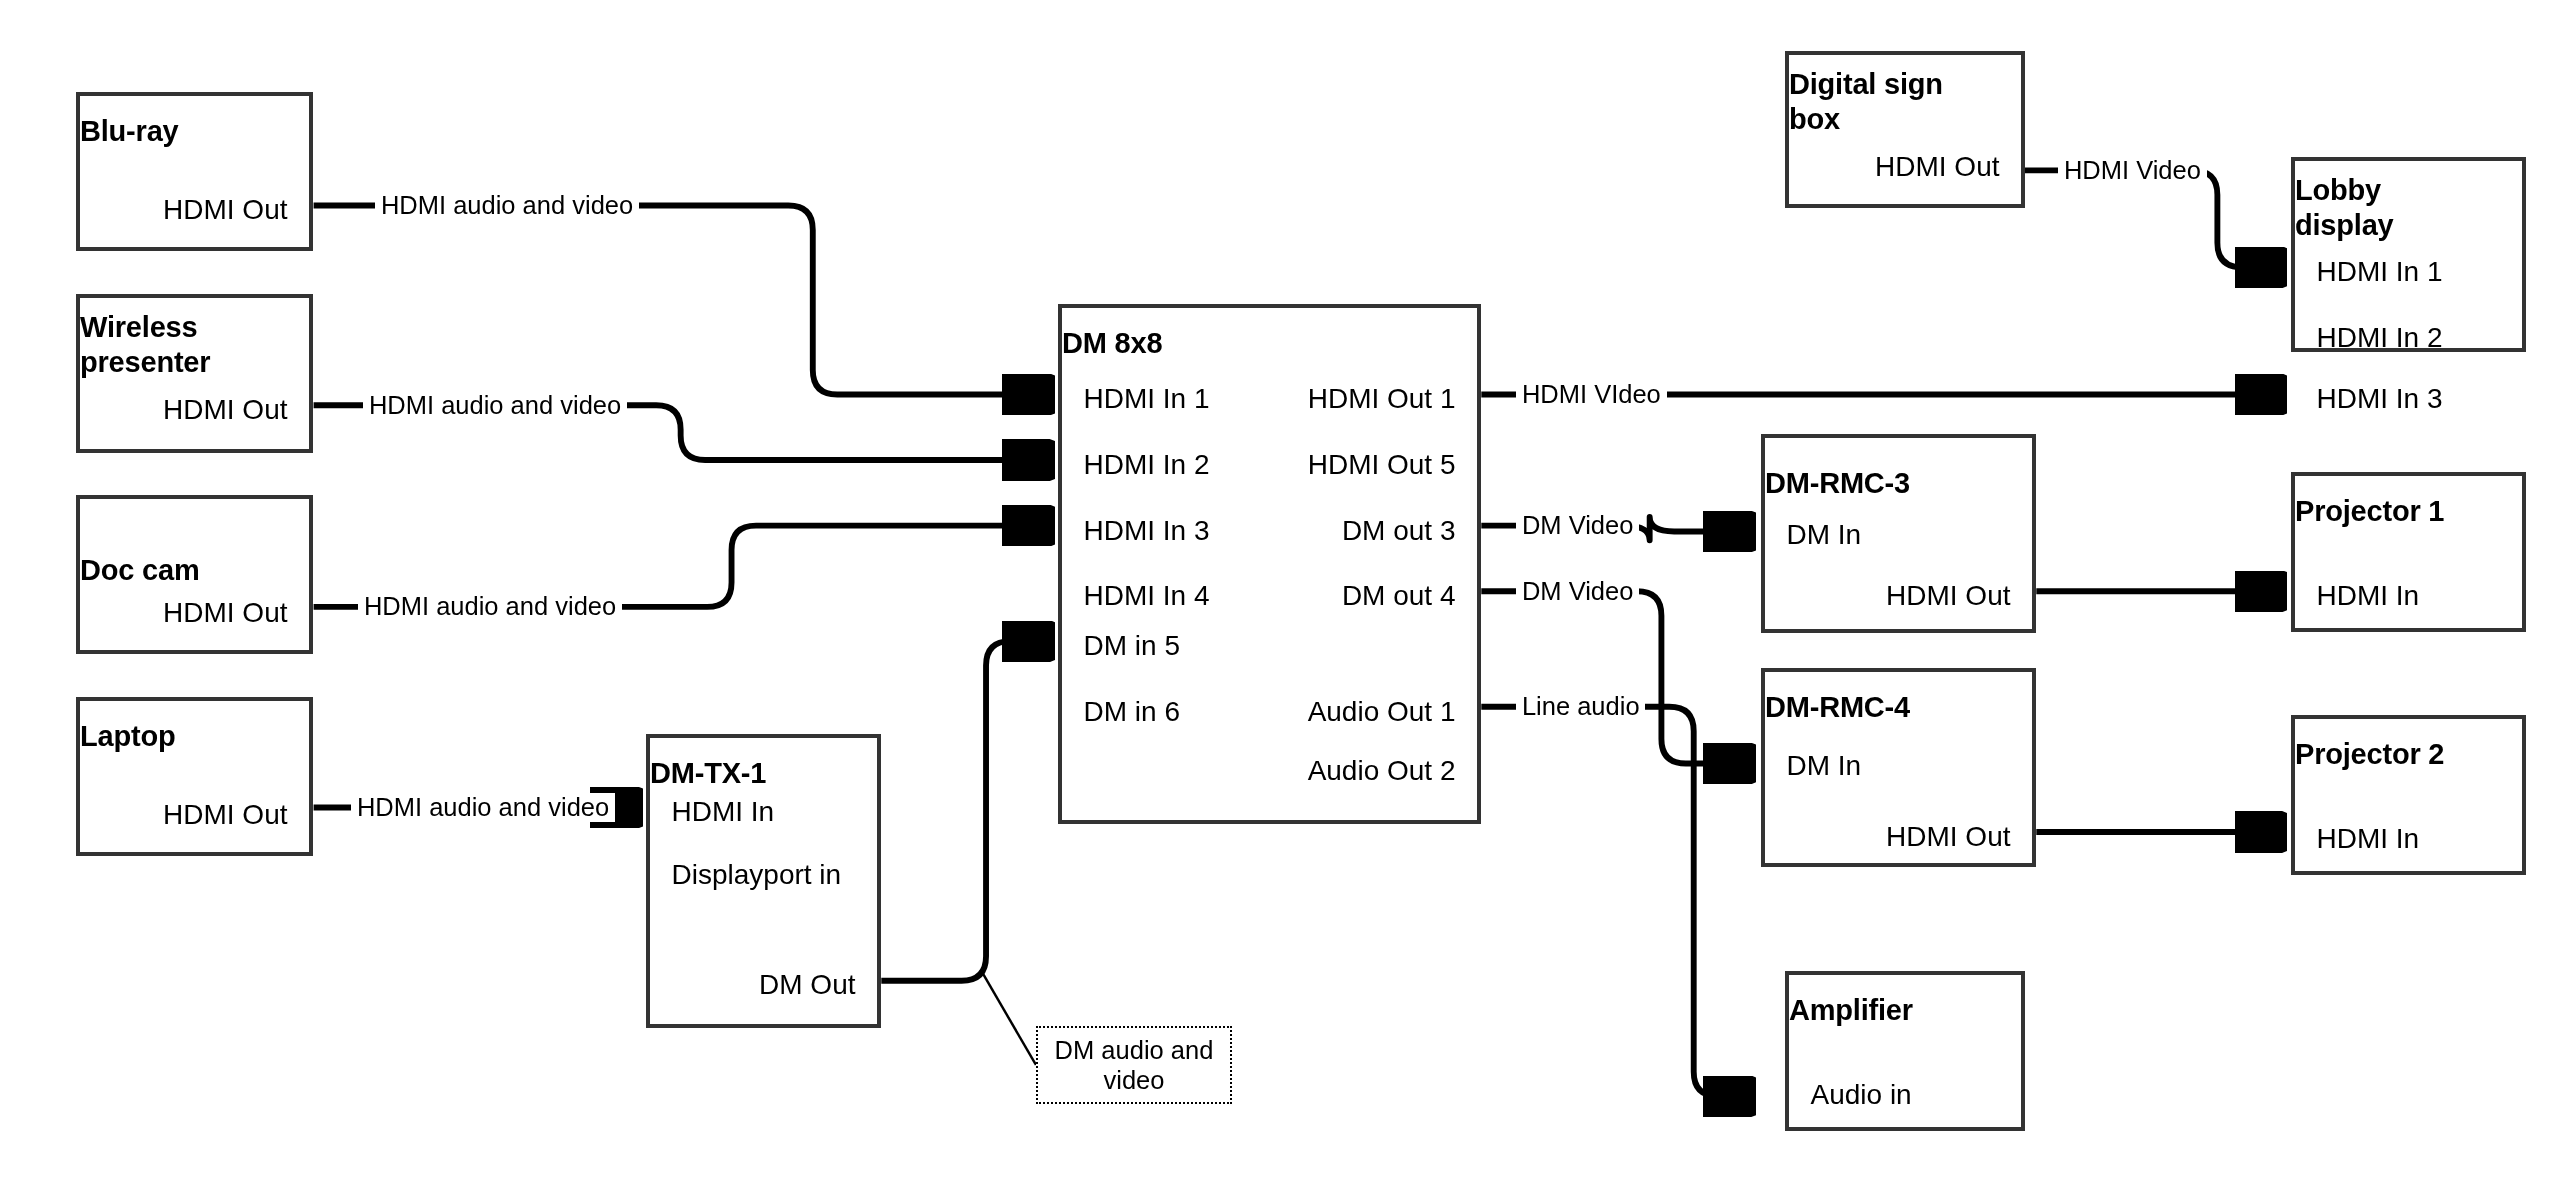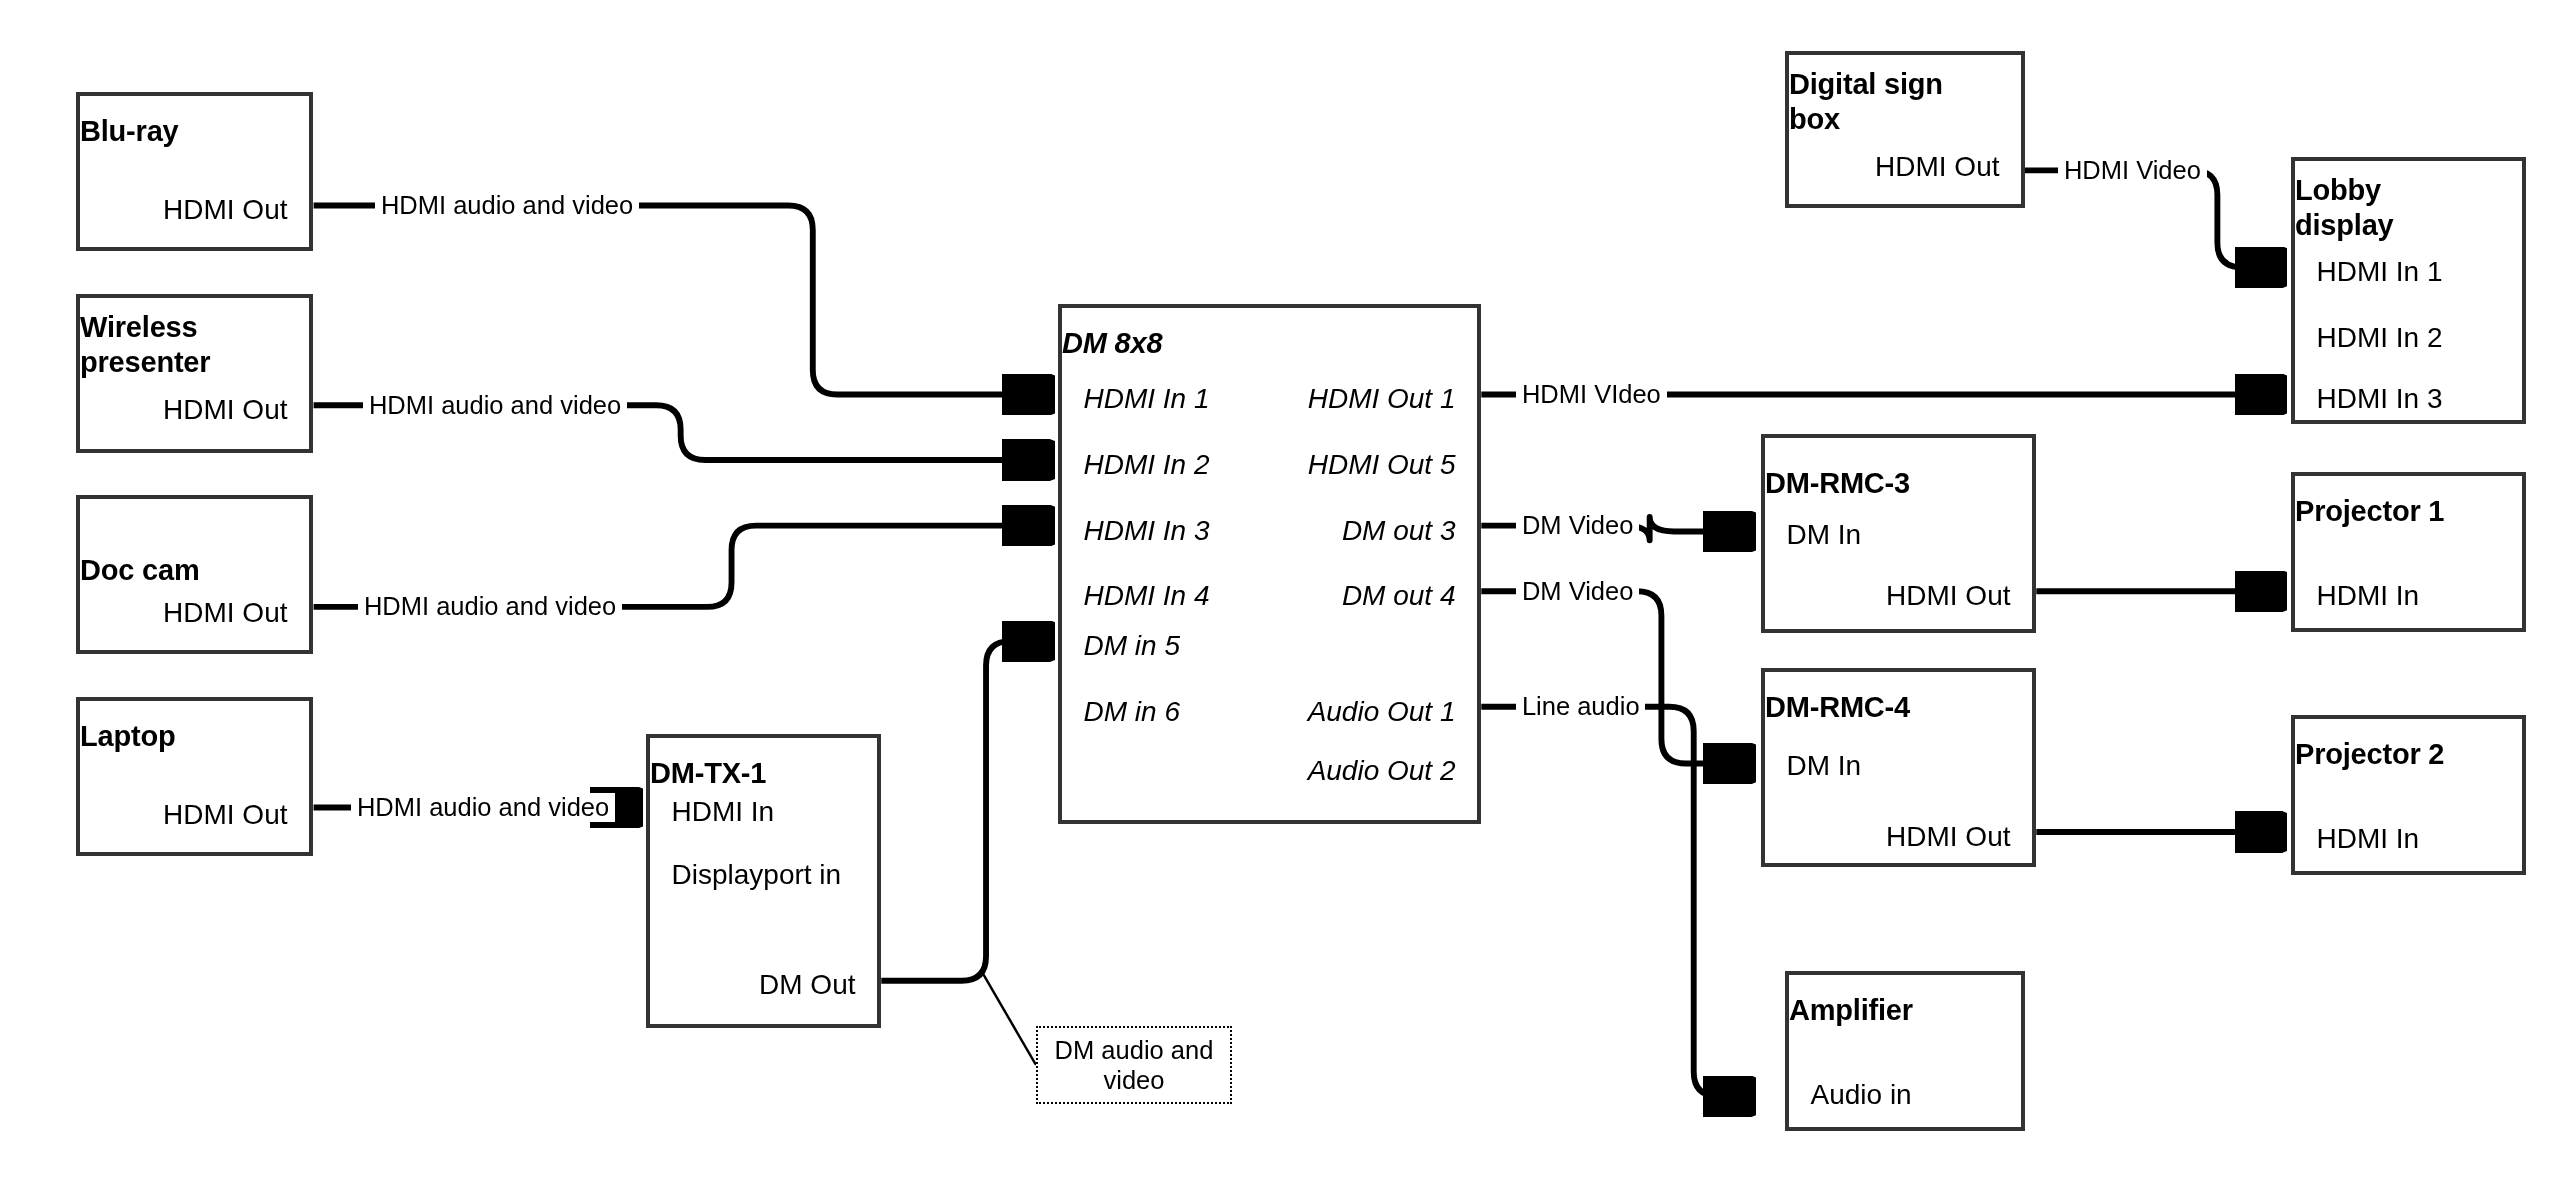--- a/index.html
+++ b/index.html
@@ -147,21 +147,21 @@
     <div class="port r" style="top:97px;">HDMI Out</div>
   </div>
 
   <div class="node" style="left:646px;top:734px;width:235px;height:294px;">
     <div class="title" style="top:17.6px;">DM-TX-1</div>
     <div class="port l" style="top:57px;">HDMI In</div>
     <div class="port l" style="top:120px;">Displayport in</div>
     <div class="port r" style="top:230px;">DM Out</div>
   </div>
 
-  <div class="node" style="left:1058px;top:304px;width:423px;height:520px;font-style:italic;">
+  <div class="node" style="left:1058px;top:304px;width:423px;height:520px;">
     <div class="title" style="top:17.6px;">DM 8x8</div>
 
     <div class="port l" style="top:74px;">HDMI In 1</div>
     <div class="port l" style="top:140px;">HDMI In 2</div>
     <div class="port l" style="top:206px;">HDMI In 3</div>
     <div class="port l" style="top:271px;">HDMI In 4</div>
     <div class="port l" style="top:321px;">DM in 5</div>
     <div class="port l" style="top:387px;">DM in 6</div>
 
     <div class="port r" style="top:74px;">HDMI Out 1</div>
@@ -171,21 +171,21 @@
     <div class="port r" style="top:387px;">Audio Out 1</div>
     <div class="port r" style="top:446px;">Audio Out 2</div>
   </div>
 
   <div class="node" style="left:1785px;top:51px;width:240px;height:157px;">
     <div class="title" style="top:11.7px;">Digital sign</div>
     <div class="title" style="top:47px;">box</div>
     <div class="port r" style="top:95px;">HDMI Out</div>
   </div>
 
-  <div class="node" style="left:2291px;top:157px;width:235px;height:267px;">
+  <div class="node" style="left:2291px;top:157px;width:235px;height:195px;">
     <div class="title" style="top:11.7px;">Lobby</div>
     <div class="title" style="top:47px;">display</div>
     <div class="port l" style="top:94px;">HDMI In 1</div>
     <div class="port l" style="top:160px;">HDMI In 2</div>
     <div class="port l" style="top:221px;">HDMI In 3</div>
   </div>
 
   <div class="node" style="left:1761px;top:434px;width:275px;height:199px;">
     <div class="title" style="top:28px;">DM-RMC-3</div>
     <div class="port l" style="top:80px;">DM In</div>

